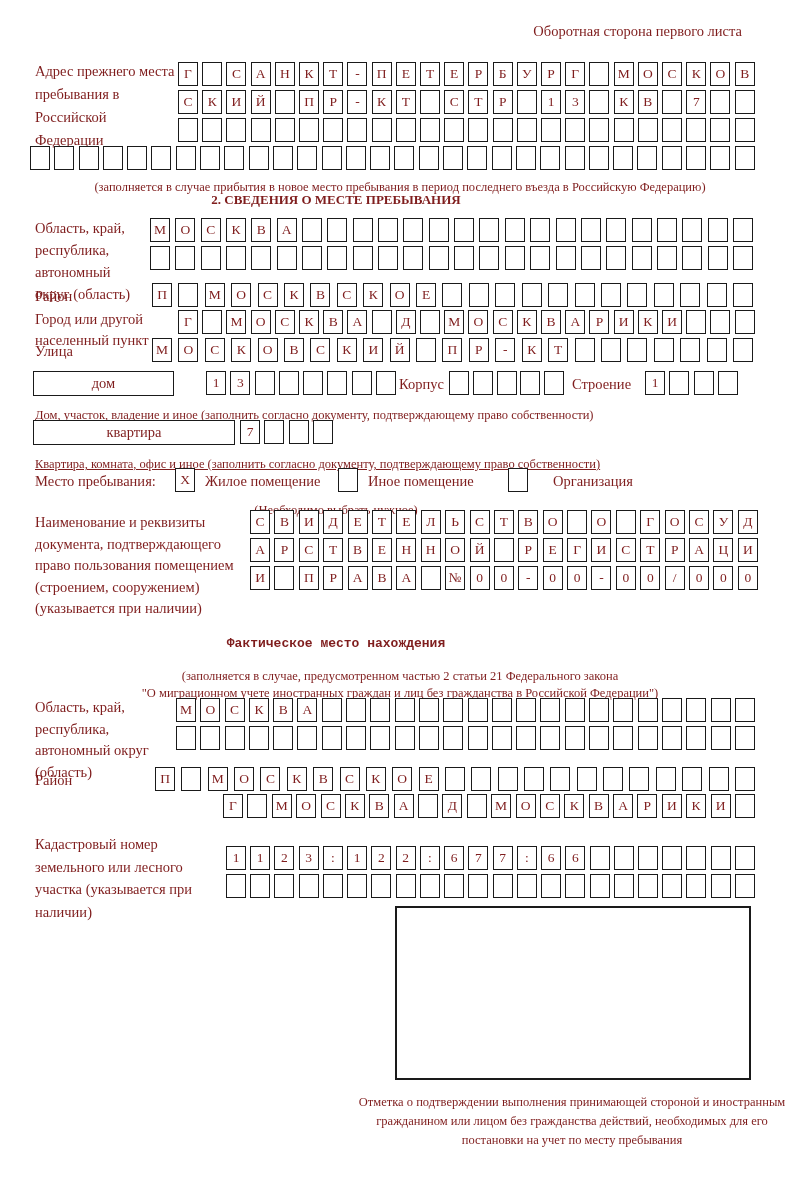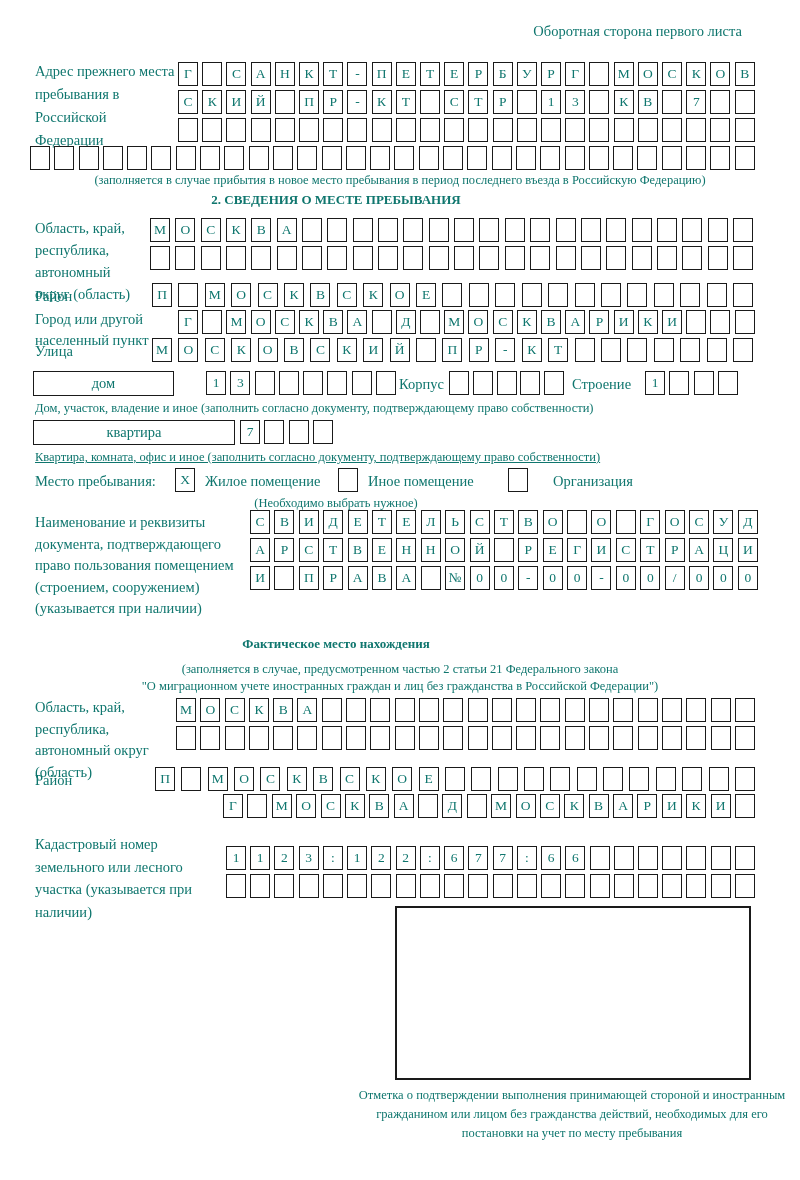--- a/index.html
+++ b/index.html
@@ -1,26 +1,26 @@
 <!DOCTYPE html>
 <html><head>
 <meta charset="utf-8">
 <style>
   html,body{margin:0;padding:0;background:#ffffff;}
   #page{
     position:relative;
     width:800px;height:1180px;
     background:#ffffff;
     font-family:"Liberation Serif","DejaVu Serif",serif;
-    color:#0f766e;
+    color:#7f1d1d;
     overflow:hidden;
   }
   .abs{position:absolute;}
   .lbl{font-size:14.5px;line-height:22px;}
-  .cap{font-size:12.5px;line-height:16px;}
+  .cap{font-size:12.5px;line-height:16px;margin-top:7px;}
   .title{font-weight:bold;font-size:13px;text-align:center;width:672px;left:0;}
   .center{text-align:center;width:800px;left:0;}
   .boxrow{display:flex;justify-content:space-between;}
   .cell{
     box-sizing:border-box;
     width:20px;height:24px;
     border:1.5px solid #1a1a1a;
     display:flex;align-items:center;justify-content:center;
     font-size:13.5px;font-family:"Liberation Serif","DejaVu Serif",serif;
     background:#fff;flex:0 0 auto;
@@ -410,21 +410,21 @@
       <span class="cell">0</span>
       <span class="cell">-</span>
       <span class="cell">0</span>
       <span class="cell">0</span>
       <span class="cell">/</span>
       <span class="cell">0</span>
       <span class="cell">0</span>
       <span class="cell">0</span>
     </div>
 
-  <div class="abs title" style="top:636px;">Фактическое место нахождения</div>
+  <div class="abs title" style="top:636px;font-family:Liberation Mono, monospace;">Фактическое место нахождения</div>
   <div class="abs cap center" style="top:661px;">(заполняется в случае, предусмотренном частью 2 статьи 21 Федерального закона</div>
   <div class="abs cap center" style="top:678px;">"О миграционном учете иностранных граждан и лиц без гражданства в Российской Федерации")</div>
 
   <div class="abs lbl" style="left:35px; top:697px; width:140px; line-height:21.5px;">Область, край, республика, автономный округ (область)</div>
   <div class="abs boxrow" style="left:176px; top:698px; width:579px;">
       <span class="cell">М</span>
       <span class="cell">О</span>
       <span class="cell">С</span>
       <span class="cell">К</span>
       <span class="cell">В</span>

